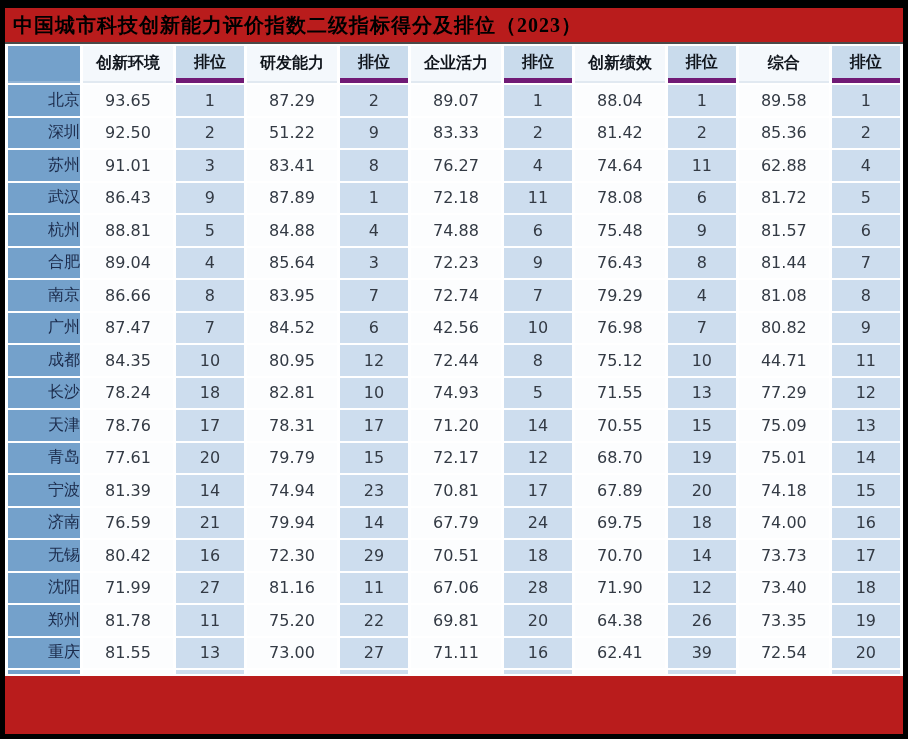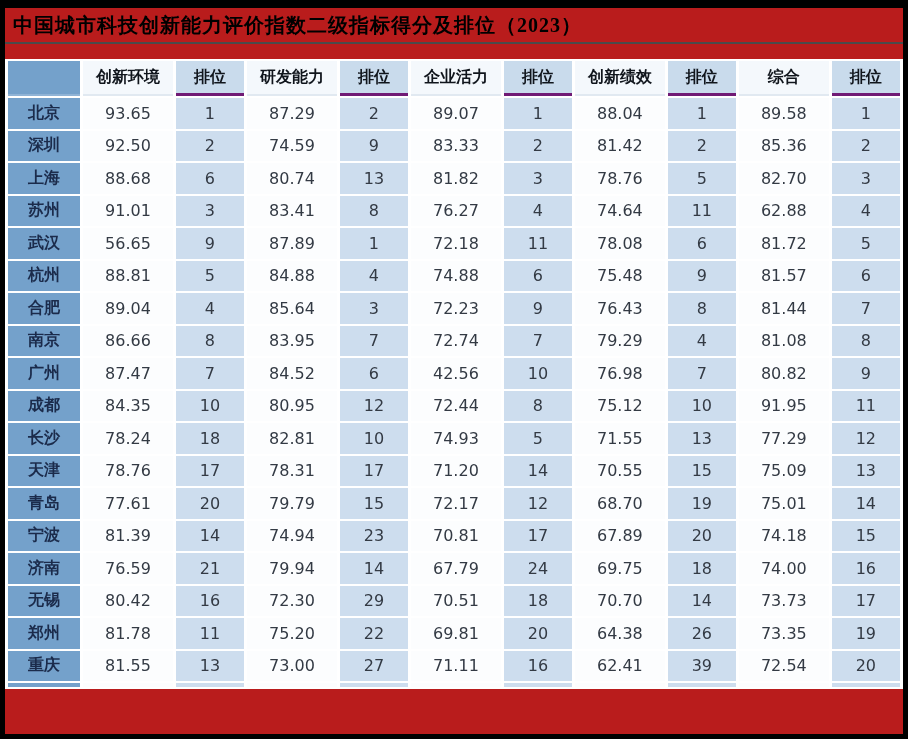--- a/index.html
+++ b/index.html
@@ -29,49 +29,49 @@
     border-bottom: 2px solid #4a4a4a;
     white-space: nowrap;
     font-family: "Liberation Serif", serif;
   }
   table.index-table {
     width: 100%;
     table-layout: fixed;
     border-collapse: separate;
     border-spacing: 3px 2px;
     background: #ffffff;
-    margin-top: 15px;
   }
   col.c-city  { width: 8.4%;  }
   col.c-score { width: 10.45%; }
   col.c-rank  { width: 7.95%; }
   th, td {
     text-align: center;
     vertical-align: middle;
     overflow: hidden;
     white-space: nowrap;
     padding: 0;
   }
   thead th {
     height: 32px;
     font-size: 16px;
     font-weight: bold;
     color: #10151c;
     font-family: "Liberation Serif", serif;
   }
   thead th.corner { background: #74a1cb; border-bottom: 2px solid #8fb3d6; }
   thead th.score  { background: #f4f8fc; border-bottom: 2px solid #e1e9f1; }
-  thead th.rank   { background: #c9dbec; border-bottom: 3px solid #701a75; }
+  thead th.rank   { background: #c9dbec; border-bottom: 5px solid #701a75; }
   tbody th.city {
     height: 30.5px;
     background: #74a1cb;
     color: #1b2b4b;
     font-size: 16px;
-    font-weight: bold;
+    font-weight: normal;
     font-family: "Liberation Serif", serif;
+    text-align: right;
   }
   tbody td {
     height: 30.5px;
     font-family: "DejaVu Sans", sans-serif;
     font-size: 16px;
     color: #333a44;
   }
   tbody td.score { background: #fcfdfe; }
   tbody td.rank  { background: #cdddee; }
   tr.partial th, tr.partial td { height: 4px; line-height: 0; font-size: 0; }
@@ -122,58 +122,45 @@
           <td class="rank">1</td>
           <td class="score">88.04</td>
           <td class="rank">1</td>
           <td class="score">89.58</td>
           <td class="rank">1</td>
         </tr>
         <tr>
           <th class="city">深圳</th>
           <td class="score">92.50</td>
           <td class="rank">2</td>
-          <td class="score">74.59</td>
+          <td class="score">51.22</td>
           <td class="rank">9</td>
           <td class="score">83.33</td>
           <td class="rank">2</td>
           <td class="score">81.42</td>
           <td class="rank">2</td>
           <td class="score">85.36</td>
           <td class="rank">2</td>
-        </tr>
-        <tr>
-          <th class="city">上海</th>
-          <td class="score">88.68</td>
-          <td class="rank">6</td>
-          <td class="score">80.74</td>
-          <td class="rank">13</td>
-          <td class="score">81.82</td>
-          <td class="rank">3</td>
-          <td class="score">78.76</td>
-          <td class="rank">5</td>
-          <td class="score">82.70</td>
-          <td class="rank">3</td>
         </tr>
         <tr>
           <th class="city">苏州</th>
           <td class="score">91.01</td>
           <td class="rank">3</td>
           <td class="score">83.41</td>
           <td class="rank">8</td>
           <td class="score">76.27</td>
           <td class="rank">4</td>
           <td class="score">74.64</td>
           <td class="rank">11</td>
           <td class="score">62.88</td>
           <td class="rank">4</td>
         </tr>
         <tr>
           <th class="city">武汉</th>
-          <td class="score">56.65</td>
+          <td class="score">86.43</td>
           <td class="rank">9</td>
           <td class="score">87.89</td>
           <td class="rank">1</td>
           <td class="score">72.18</td>
           <td class="rank">11</td>
           <td class="score">78.08</td>
           <td class="rank">6</td>
           <td class="score">81.72</td>
           <td class="rank">5</td>
         </tr>
@@ -232,21 +219,21 @@
         <tr>
           <th class="city">成都</th>
           <td class="score">84.35</td>
           <td class="rank">10</td>
           <td class="score">80.95</td>
           <td class="rank">12</td>
           <td class="score">72.44</td>
           <td class="rank">8</td>
           <td class="score">75.12</td>
           <td class="rank">10</td>
-          <td class="score">91.95</td>
+          <td class="score">44.71</td>
           <td class="rank">11</td>
         </tr>
         <tr>
           <th class="city">长沙</th>
           <td class="score">78.24</td>
           <td class="rank">18</td>
           <td class="score">82.81</td>
           <td class="rank">10</td>
           <td class="score">74.93</td>
           <td class="rank">5</td>
@@ -314,20 +301,33 @@
           <td class="score">72.30</td>
           <td class="rank">29</td>
           <td class="score">70.51</td>
           <td class="rank">18</td>
           <td class="score">70.70</td>
           <td class="rank">14</td>
           <td class="score">73.73</td>
           <td class="rank">17</td>
         </tr>
         <tr>
+          <th class="city">沈阳</th>
+          <td class="score">71.99</td>
+          <td class="rank">27</td>
+          <td class="score">81.16</td>
+          <td class="rank">11</td>
+          <td class="score">67.06</td>
+          <td class="rank">28</td>
+          <td class="score">71.90</td>
+          <td class="rank">12</td>
+          <td class="score">73.40</td>
+          <td class="rank">18</td>
+        </tr>
+        <tr>
           <th class="city">郑州</th>
           <td class="score">81.78</td>
           <td class="rank">11</td>
           <td class="score">75.20</td>
           <td class="rank">22</td>
           <td class="score">69.81</td>
           <td class="rank">20</td>
           <td class="score">64.38</td>
           <td class="rank">26</td>
           <td class="score">73.35</td>

